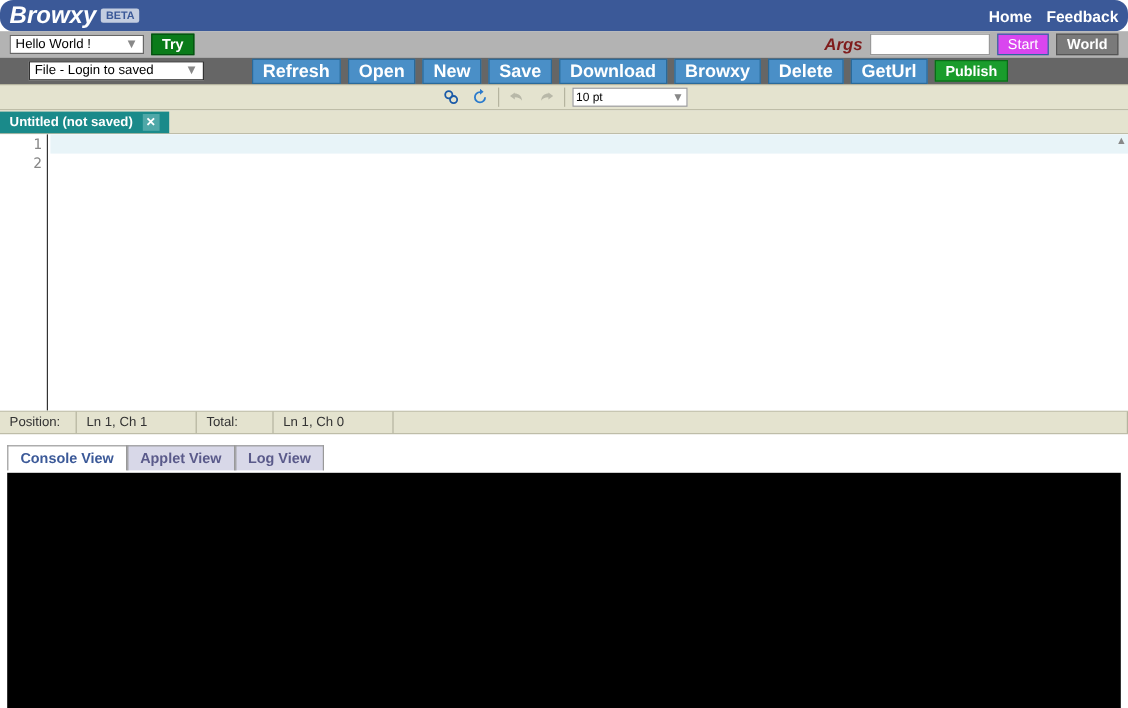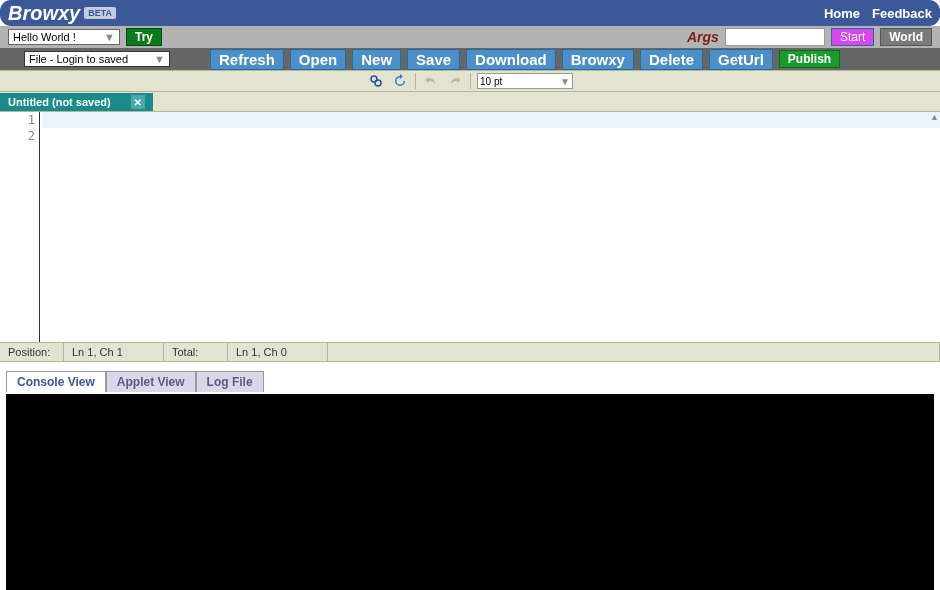--- a/index.html
+++ b/index.html
@@ -25,21 +25,21 @@
 .btn-blue { background: #4a8fc7; color: #fff; border: 1px solid #2a6a9a; font-size: 15px; font-weight: bold; padding: 1px 8px; cursor: pointer; }
 .btn-green { background: #1a9c2c; color: #fff; border: 1px solid #0a6b18; font-size: 12px; font-weight: bold; padding: 1px 8px; cursor: pointer; }
 .toolbar2-gap { width: 28px; }
 
 .toolbar3 { background: #e4e3cf; height: 22px; border-top: 1px solid #b5b49f; border-bottom: 1px solid #b5b49f; display: flex; align-items: center; justify-content: center; gap: 6px; }
 .icon-btn { width: 18px; height: 18px; display: flex; align-items: center; justify-content: center; cursor: pointer; }
 .sep { width: 1px; height: 16px; background: #b5b49f; }
 .font-select { font-size: 10px; border: 1px solid #999; background: #fff; padding: 0 2px; width: 96px; height: 16px; display: flex; align-items: center; justify-content: space-between; }
 
 .tab-bar { background: #e4e3cf; height: 20px; display: flex; align-items: flex-end; border-bottom: 1px solid #b5b49f; }
-.file-tab { background: #1a8a8a; color: #fff; font-size: 11px; font-weight: bold; padding: 2px 8px; display: flex; align-items: center; gap: 20px; }
+.file-tab { background: #1a8a8a; color: #fff; font-size: 11px; font-weight: bold; padding: 2px 8px; display: flex; align-items: center; gap: 8px; }
 .close-x { background: #4fa8a8; width: 14px; height: 14px; display: flex; align-items: center; justify-content: center; font-size: 10px; cursor: pointer; }
 
 .editor { display: flex; height: 230px; background: #fff; position: relative; }
 .gutter { width: 40px; background: #fff; border-right: 1px solid #333; text-align: right; padding-right: 4px; color: #888; font-family: monospace; font-size: 12px; line-height: 16px; }
 .code-area { flex: 1; background: #fff; font-family: monospace; font-size: 12px; line-height: 16px; padding-left: 2px; }
 .code-line-active { background: #e8f4f8; height: 16px; }
 .scroll-hint { position: absolute; right: 0; top: 0; width: 10px; height: 10px; font-size: 9px; color: #888; }
 
 .statusbar { background: #e4e3cf; height: 20px; border-top: 1px solid #b5b49f; border-bottom: 1px solid #b5b49f; display: flex; align-items: center; font-size: 11px; color: #333; }
 .status-cell { border-right: 1px solid #b5b49f; padding: 0 8px; height: 100%; display: flex; align-items: center; }
@@ -149,16 +149,16 @@
   <div class="status-cell lbl">Total:</div>
   <div class="status-cell val">Ln 1, Ch 0</div>
   <div class="status-cell" style="flex:1"></div>
 </div>
 
 <div style="height:6px;background:#fff"></div>
 
 <div class="output-tabs">
   <div class="out-tab active">Console View</div>
   <div class="out-tab inactive">Applet View</div>
-  <div class="out-tab inactive">Log File</div>
+  <div class="out-tab inactive">Log View</div>
 </div>
 
 <div class="console"></div>
 
 </body></html>

